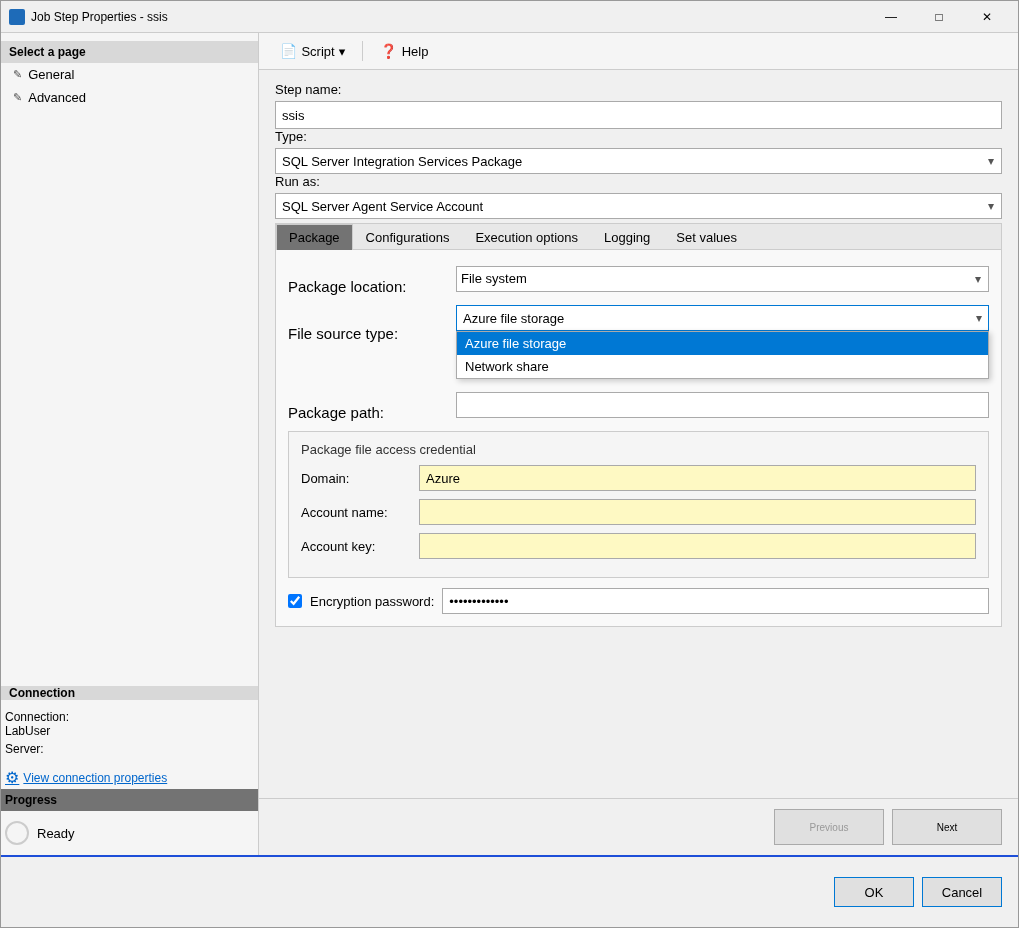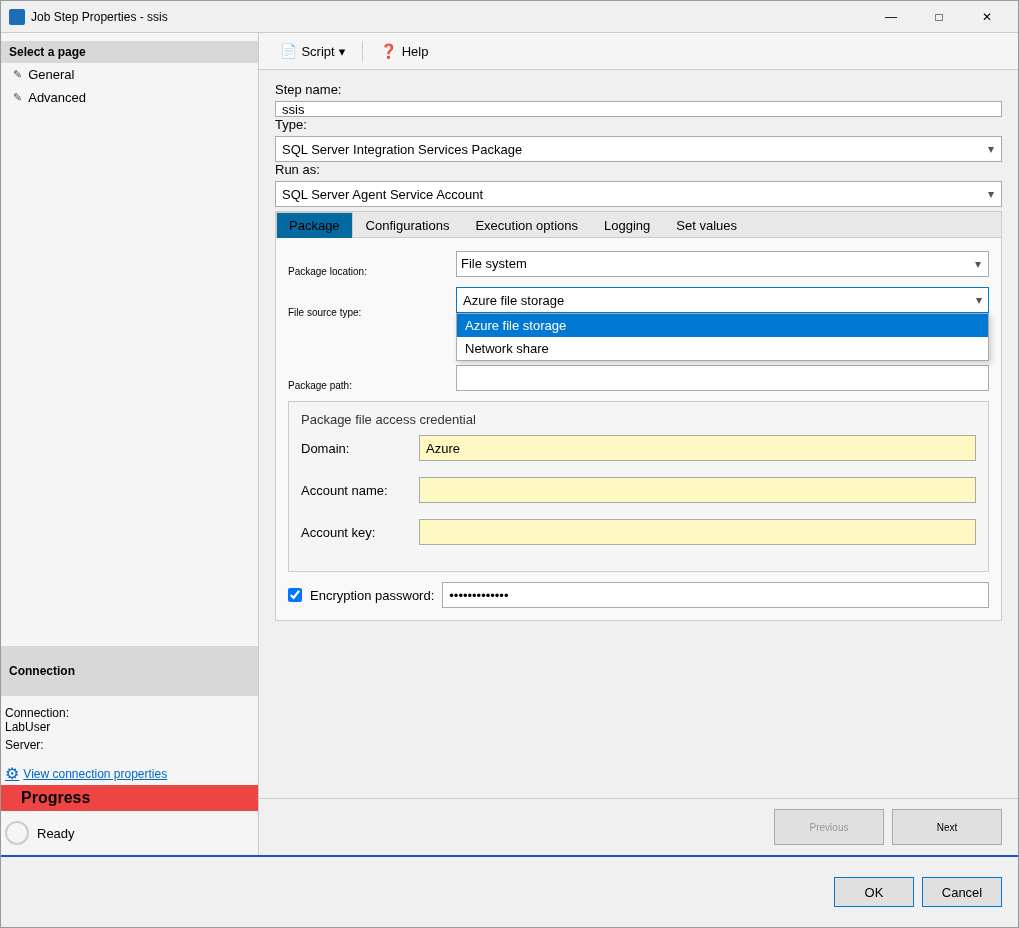--- a/index.html
+++ b/index.html
@@ -87,45 +87,45 @@
       align-items: center;
       gap: 6px;
       font-size: 13px;
     }
     .sidebar-item .item-icon {
       font-size: 11px;
       color: #555;
     }
     .connection-title {
       background: #d8d8d8;
-      padding: 18px 8px;
+      padding: 0 8px;
       font-weight: bold;
       font-size: 12px;
       margin-bottom: 8px;
     }
     .connection-info {
       padding: 2px 4px;
       font-size: 12px;
     }
     .view-link {
       display: flex;
       align-items: center;
       gap: 4px;
       color: #0066cc;
       cursor: pointer;
       text-decoration: underline;
       font-size: 12px;
       margin-top: 8px;
       padding: 2px 4px;
     }
     .progress-title {
-      background: #ef4444;
-      padding: 4px 20px;
+      background: #737373;
+      padding: 4px 4px;
       font-weight: bold;
-      font-size: 16px;
+      font-size: 12px;
       margin-bottom: 8px;
     }
     .progress-content {
       display: flex;
       align-items: center;
       gap: 8px;
       padding: 2px 4px;
     }
     .spinner {
       width: 24px;
@@ -168,21 +168,21 @@
     }
     .form-row {
     }
     .form-label {
       display: block;
       margin-bottom: 4px;
       font-size: 13px;
     }
     .form-input {
       width: 100%;
-      height: 16px;
+      height: 28px;
       border: 1px solid #aaa;
       padding: 2px 6px;
       font-size: 13px;
       background: white;
     }
     .form-select {
       width: 100%;
       height: 26px;
       border: 1px solid #aaa;
       padding: 2px 6px;
@@ -219,38 +219,38 @@
     }
     .tab {
       padding: 5px 12px;
       cursor: pointer;
       border: 1px solid transparent;
       border-bottom: none;
       font-size: 13px;
       margin-bottom: -1px;
     }
     .tab.active {
-      background: #0369a1;
+      background: #737373;
       border-color: #ccc;
       border-bottom-color: #f9f9f9;
       z-index: 1;
     }
     .tab-content {
       padding: 12px;
     }
     .field-row {
       display: flex;
       align-items: center;
       margin-bottom: 10px;
       gap: 8px;
     }
     .field-label {
       width: 160px;
       flex-shrink: 0;
-      font-size: 10px;
+      font-size: 15px;
       margin-top: 16px;
     }
     .field-select {
       width: 100%;
       height: 26px;
       border: 1px solid #aaa;
       padding: 2px 4px;
       font-size: 13px;
       background: white;
       appearance: none;
@@ -313,21 +313,21 @@
       background: #f5f5f5;
     }
     .credential-title {
       font-size: 13px;
       margin-bottom: 8px;
       color: #333;
     }
     .credential-row {
       display: flex;
       align-items: center;
-      margin-bottom: 16px;
+      margin-bottom: 8px;
       gap: 8px;
     }
     .credential-label {
       width: 110px;
       flex-shrink: 0;
       font-size: 13px;
     }
     .credential-input {
       flex: 1;
       height: 26px;

